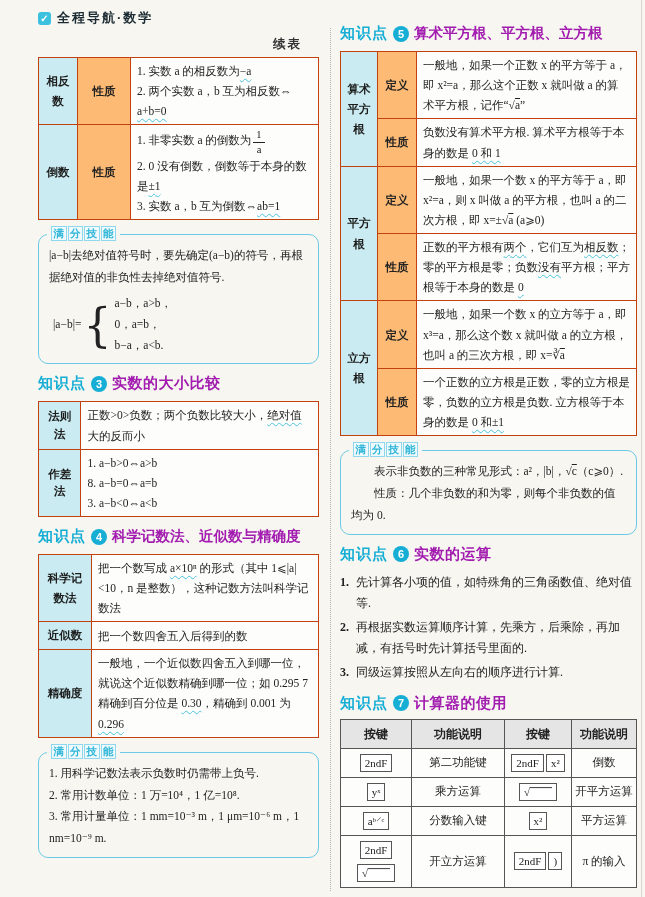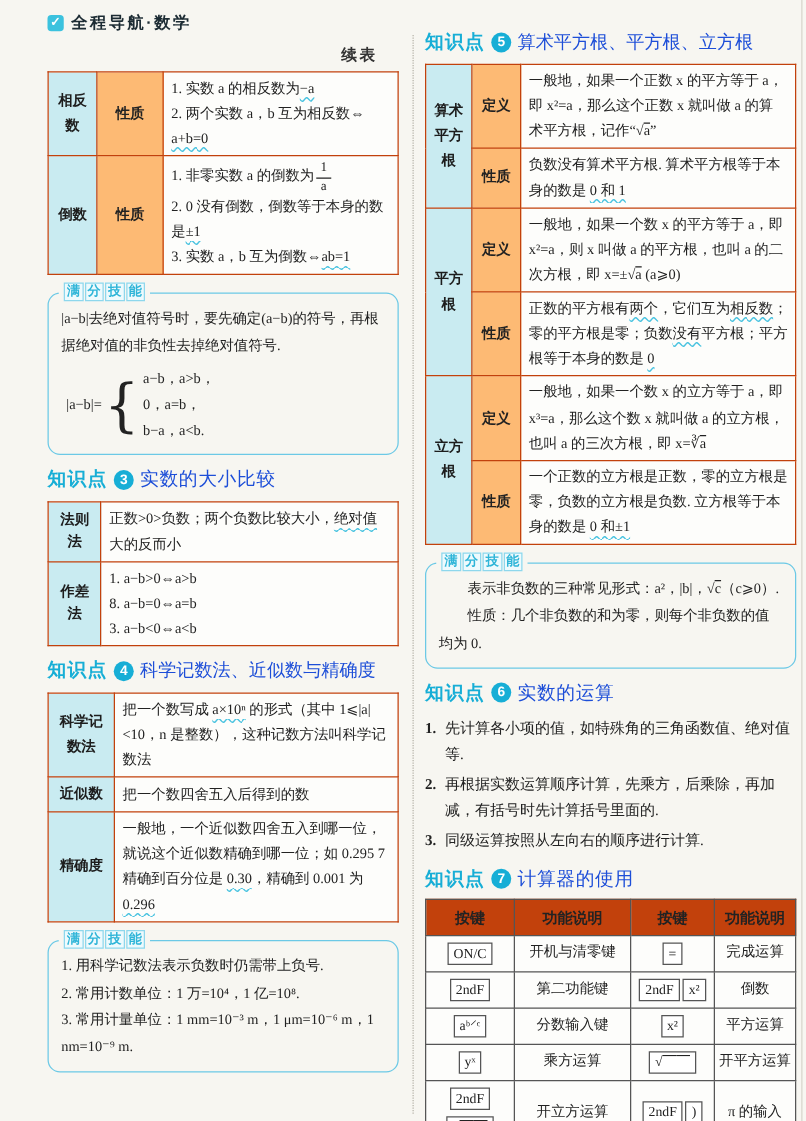--- a/index.html
+++ b/index.html
@@ -23,21 +23,21 @@
   .colL{position:absolute;left:38px;top:36px;width:281px;}
   .colR{position:absolute;left:340px;top:24px;width:297px;}
   .cont-label{text-align:right;font-size:12.5px;font-weight:bold;color:#333;
     letter-spacing:2px;margin:0 17px 4px 0;}
   
   .kp{display:flex;align-items:center;gap:5px;margin:10px 0 8px 0;
     font-family:"Liberation Sans",sans-serif;}
   .kp .kp-label{font-size:15px;font-weight:bold;color:#17aed6;letter-spacing:1px;}
   .kp .kp-num{width:16px;height:16px;border-radius:50%;background:#17aed6;color:#fff;
     font-size:11px;font-weight:bold;text-align:center;line-height:16px;flex:0 0 auto;}
-  .kp .kp-title{font-size:15px;font-weight:normal;color:#1d4ed8;letter-spacing:0.5px;}
+  .kp .kp-title{font-size:15px;font-weight:bold;color:#a21caf;letter-spacing:0.5px;}
   
   table.kt{border-collapse:collapse;width:100%;background:#fdfdfb;
     border:1.4px solid #3c3c3c;}
   table.kt td{border:1px solid #c2410c;padding:3px 6px;font-size:11.5px;line-height:1.75;
     vertical-align:middle;}
   td.hd{background:#c9ebf1;font-weight:bold;text-align:center;padding:3px 2px;
     word-break:break-all;font-size:12.5px;line-height:1.9;
     font-family:"Liberation Sans",sans-serif;color:#1d1d1d;}
   td.sub{background:#fdba74;font-weight:bold;text-align:center;word-break:break-all;
     font-size:12.5px;line-height:1.9;font-family:"Liberation Sans",sans-serif;padding:3px 4px;}
@@ -67,21 +67,21 @@
   .cases .lines span{display:block;font-size:11.5px;line-height:1.85;}
   
   .num-list{font-size:12px;line-height:1.8;margin:2px 0 0 0;}
   .num-list .li{display:flex;margin-bottom:2px;}
   .num-list .li .n{font-weight:bold;flex:0 0 16px;}
   .num-list .li .tx{flex:1;}
   
   table.calc{border-collapse:collapse;width:100%;background:#fdfdfb;border:1.4px solid #3c3c3c;margin-top:2px;}
   table.calc td,table.calc th{border:1px solid #555;font-size:11.5px;text-align:center;
     padding:4px 2px;line-height:1.5;}
-  table.calc th{background:#c2410c;font-family:"Liberation Sans",sans-serif;
+  table.calc th{background:#e5e5e5;font-family:"Liberation Sans",sans-serif;
     font-size:12px;font-weight:bold;padding:5px 2px;}
   .key{display:inline-block;border:1px solid #555;background:#fff;padding:0 4px;
     font-size:11px;line-height:16px;margin:1px;font-family:"Liberation Serif",serif;white-space:nowrap;}
   .keystack{display:flex;flex-direction:column;align-items:center;gap:3px;}
 </style>
 </head>
 <body>
 
 <div class="page-edge"></div>
 <div class="col-divider"></div>
@@ -287,42 +287,36 @@
 
   <table class="calc">
     <tbody>
         <tr>
       <th style="width:66px">按键</th>
       <th style="width:88px">功能说明</th>
       <th style="width:62px">按键</th>
       <th>功能说明</th>
     </tr>
     <tr>
-      <td><span class="key">ON/C</span></td>
-      <td>开机与清零键</td>
-      <td><span class="key">=</span></td>
-      <td>完成运算</td>
-    </tr>
-    <tr>
       <td><span class="key">2ndF</span></td>
       <td>第二功能键</td>
       <td><span class="key">2ndF</span><span class="key">x²</span></td>
       <td>倒数</td>
     </tr>
     <tr>
+      <td><span class="key">yˣ</span></td>
+      <td>乘方运算</td>
+      <td><span class="key">√⎺⎺</span></td>
+      <td>开平方运算</td>
+    </tr>
+    <tr>
       <td><span class="key">aᵇ⸍ᶜ</span></td>
       <td>分数输入键</td>
       <td><span class="key">x²</span></td>
       <td>平方运算</td>
-    </tr>
-    <tr>
-      <td><span class="key">yˣ</span></td>
-      <td>乘方运算</td>
-      <td><span class="key">√⎺⎺</span></td>
-      <td>开平方运算</td>
     </tr>
     <tr>
       <td>
             <span class="keystack">
               <span class="key">2ndF</span>
               <span class="key">√⎺⎺</span>
             </span>
           </td>
       <td>开立方运算</td>
       <td><span class="key">2ndF</span><span class="key">)</span></td>

